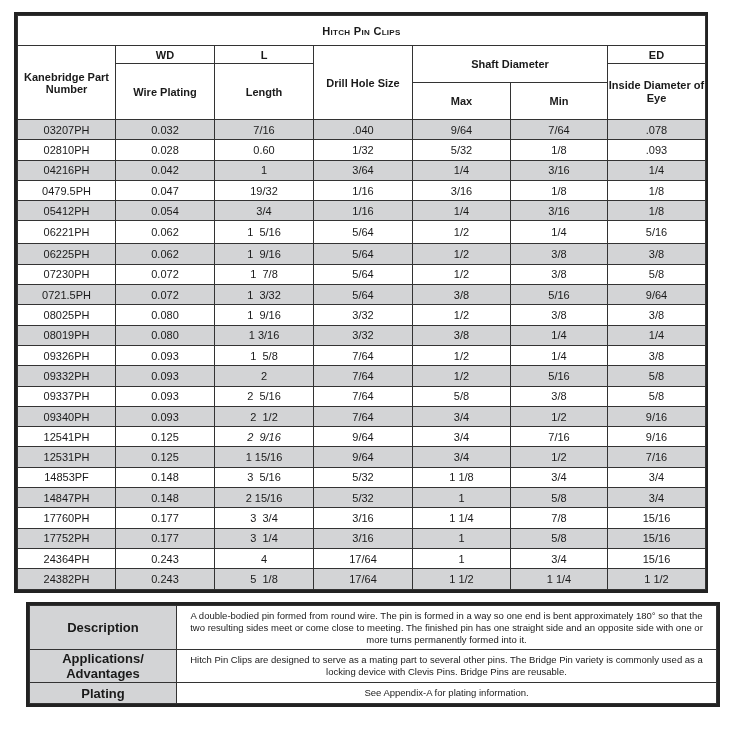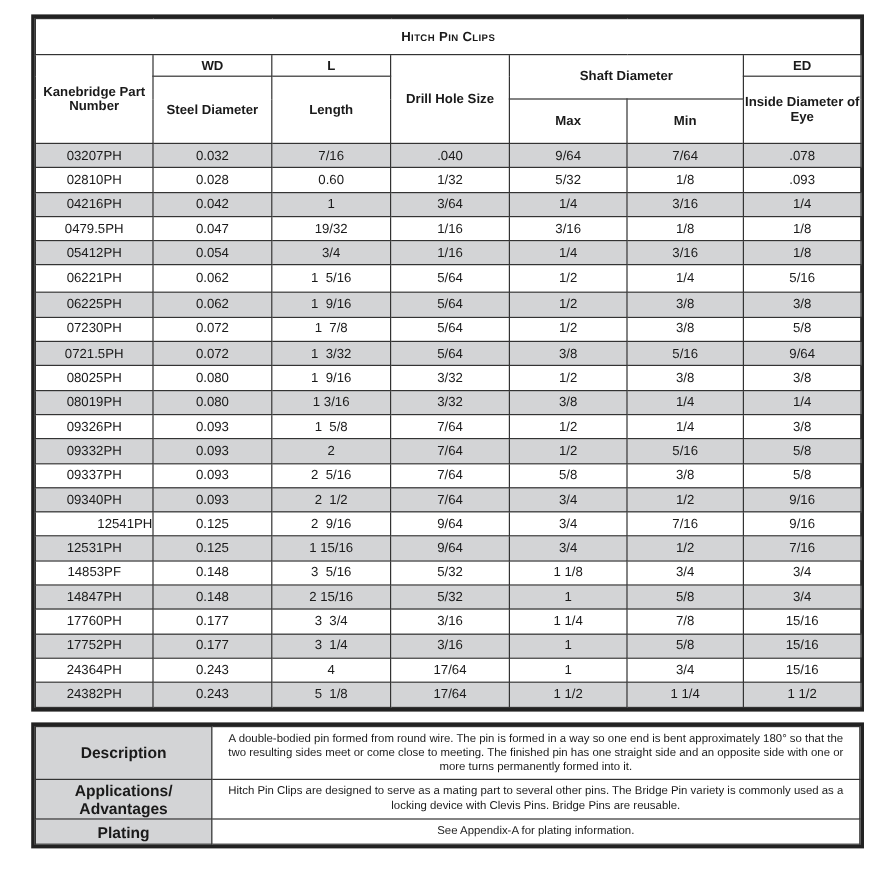--- a/index.html
+++ b/index.html
@@ -1,17 +1,17 @@
 <!DOCTYPE html>
 <html><head>
 <meta charset="utf-8">
 <style>
   html, body { margin: 0; padding: 0; background: #ffffff; }
   body { width: 740px; height: 741px; position: relative; font-family: "Liberation Sans", sans-serif; color: #1a1a1a; }
-  .main-wrap { position: absolute; left: 26px; top: 12px; width: 694px; border: 3px solid #222; border-right-width: 3px; box-sizing: border-box; }
+  .main-wrap { position: absolute; left: 14px; top: 12px; width: 694px; border: 3px solid #222; border-right-width: 3px; box-sizing: border-box; }
   table.spec { width: 100%; border-collapse: collapse; table-layout: fixed; }
   table.spec td, table.spec th { border: 1.5px solid #333; text-align: center; font-size: 11px; padding: 0; }
   .title-cell { height: 29px; font-size: 17px; font-weight: bold; letter-spacing: 0.3px; font-variant: small-caps; }
   th { font-weight: bold; font-size: 11px; background: #fff; }
   .hdr-top { height: 18px; }
   .hdr-sub { height: 19px; }
   .hdr-bot { height: 37px; }
   tr.row td { height: 19.3px; }
   tr.row.shaded td { background: #d3d4d6; }
   tr.row.tall td { height: 22px; }
@@ -47,21 +47,21 @@
       </tr>
       <tr class="hdr-top">
         <th rowspan="3">Kanebridge Part Number</th>
         <th>WD</th>
         <th>L</th>
         <th rowspan="3">Drill Hole Size</th>
         <th rowspan="2" colspan="2">Shaft Diameter</th>
         <th>ED</th>
       </tr>
       <tr class="hdr-sub">
-        <th rowspan="2">Steel Diameter</th>
+        <th rowspan="2">Wire Plating</th>
         <th rowspan="2">Length</th>
         <th rowspan="2" style="line-height:13px">Inside Diameter of Eye</th>
       </tr>
       <tr class="hdr-bot">
         <th>Max</th>
         <th>Min</th>
       </tr>
     </thead>
     <tbody id="spec-body">
         <tr class="row shaded">
@@ -193,23 +193,23 @@
         <tr class="row shaded">
           <td style="white-space: pre;">09340PH</td>
           <td style="white-space: pre;">0.093</td>
           <td style="white-space: pre; margin-left: 33px;">2  1/2</td>
           <td style="white-space: pre;">7/64</td>
           <td style="white-space: pre;">3/4</td>
           <td style="white-space: pre;">1/2</td>
           <td style="white-space: pre;">9/16</td>
         </tr>
         <tr class="row">
-          <td style="white-space: pre; text-align: right;">12541PH</td>
+          <td style="white-space: pre;">12541PH</td>
           <td style="white-space: pre;">0.125</td>
-          <td style="white-space: pre;">2  9/16</td>
+          <td style="white-space: pre; font-style: italic;">2  9/16</td>
           <td style="white-space: pre;">9/64</td>
           <td style="white-space: pre;">3/4</td>
           <td style="white-space: pre;">7/16</td>
           <td style="white-space: pre;">9/16</td>
         </tr>
         <tr class="row shaded">
           <td style="white-space: pre;">12531PH</td>
           <td style="white-space: pre;">0.125</td>
           <td style="white-space: pre;">1 15/16</td>
           <td style="white-space: pre;">9/64</td>

